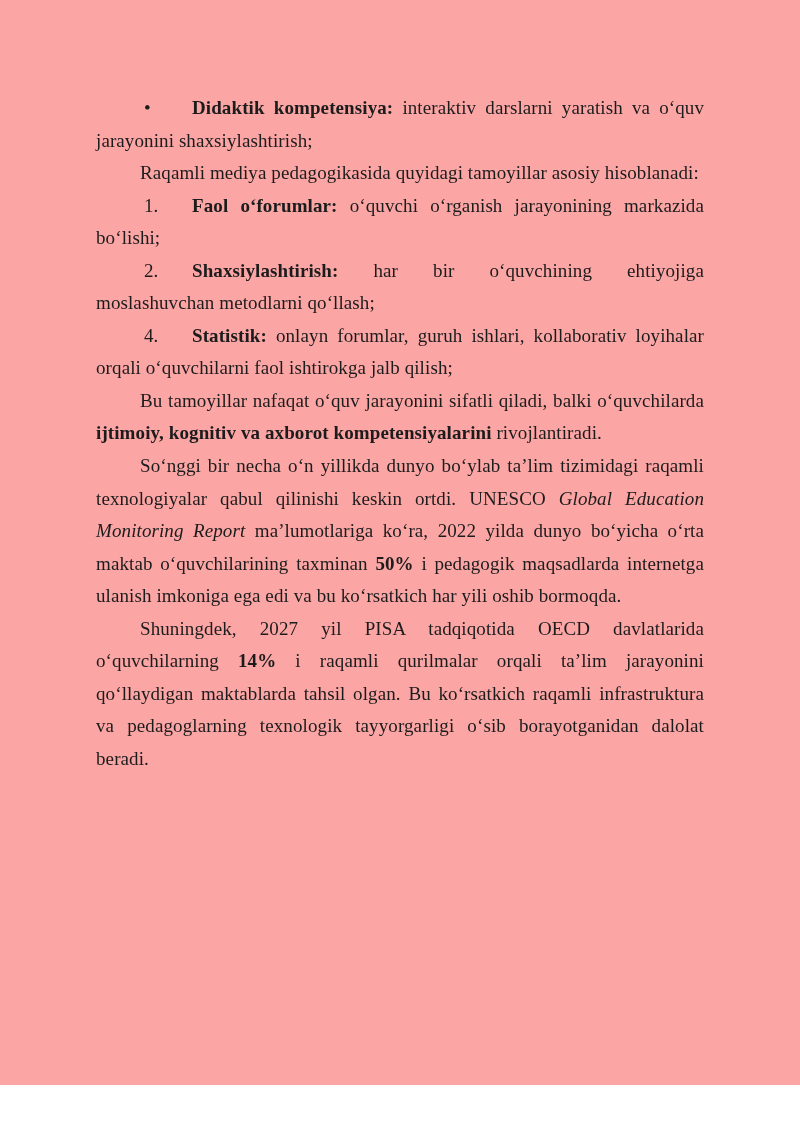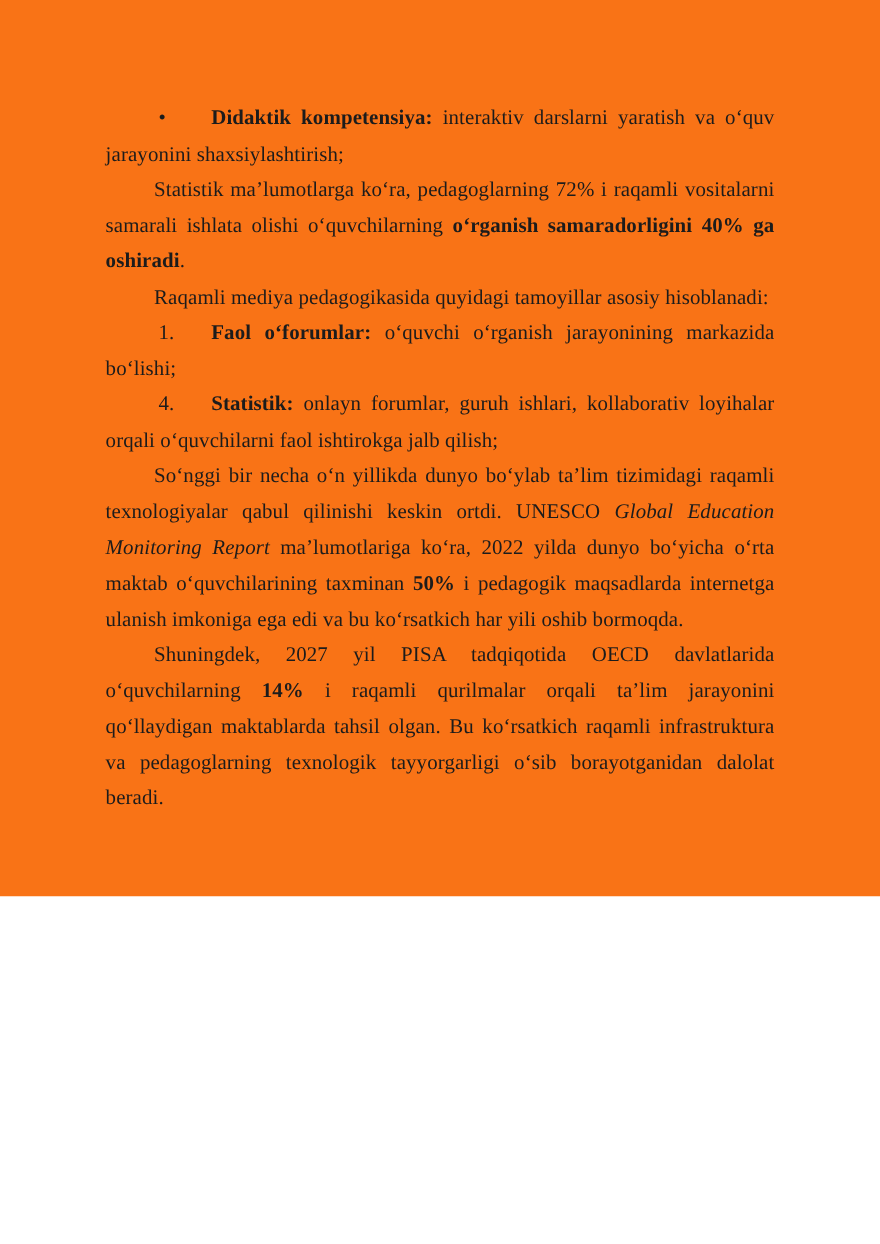--- a/index.html
+++ b/index.html
@@ -3,22 +3,22 @@
 <meta charset="utf-8">
 <style>
   html, body {
     margin: 0;
     padding: 0;
     background: #ffffff;
   }
   .page {
     position: relative;
     width: 800px;
-    height: 815px;
-    background: #f97316;
+    height: 1085px;
+    background: #fca5a5;
     overflow: hidden;
     font-family: "Liberation Serif", "DejaVu Serif", serif;
   }
   .doc-body {
     position: absolute;
     left: 96px;
     top: 92px;
     width: 608px;
     color: #1c1c1c;
     font-size: 19px;
@@ -45,20 +45,21 @@
   }
   .b { font-weight: bold; }
   .i { font-style: italic; }
 </style>
 </head>
 <body>
 
 <div class="page">
   <div class="doc-body" id="doc-body">
       <p class="para bullet"><span class="marker">•</span><span class="b">Didaktik kompetensiya:</span><span> interaktiv darslarni yaratish va o‘quv jarayonini shaxsiylashtirish;</span></p>
-      <p class="para plain"><span>Statistik ma’lumotlarga ko‘ra, pedagoglarning 72% i raqamli vositalarni samarali ishlata olishi o‘quvchilarning </span><span class="b">o‘rganish samaradorligini 40% ga oshiradi</span><span>.</span></p>
       <p class="para plain"><span>Raqamli mediya pedagogikasida quyidagi tamoyillar asosiy hisoblanadi:</span></p>
       <p class="para numbered"><span class="marker">1.</span><span class="b">Faol o‘forumlar:</span><span> o‘quvchi o‘rganish jarayonining markazida bo‘lishi;</span></p>
+      <p class="para numbered"><span class="marker">2.</span><span class="b">Shaxsiylashtirish:</span><span> har bir o‘quvchining ehtiyojiga moslashuvchan metodlarni qo‘llash;</span></p>
       <p class="para numbered"><span class="marker">4.</span><span class="b">Statistik:</span><span> onlayn forumlar, guruh ishlari, kollaborativ loyihalar orqali o‘quvchilarni faol ishtirokga jalb qilish;</span></p>
+      <p class="para plain"><span>Bu tamoyillar nafaqat o‘quv jarayonini sifatli qiladi, balki o‘quvchilarda </span><span class="b">ijtimoiy, kognitiv va axborot kompetensiyalarini</span><span> rivojlantiradi.</span></p>
       <p class="para plain"><span>So‘nggi bir necha o‘n yillikda dunyo bo‘ylab ta’lim tizimidagi raqamli texnologiyalar qabul qilinishi keskin ortdi. UNESCO </span><span class="i">Global Education Monitoring Report</span><span> ma’lumotlariga ko‘ra, 2022 yilda dunyo bo‘yicha o‘rta maktab o‘quvchilarining taxminan </span><span class="b">50%</span><span> i pedagogik maqsadlarda internetga ulanish imkoniga ega edi va bu ko‘rsatkich har yili oshib bormoqda.</span></p>
       <p class="para plain"><span>Shuningdek, 2027 yil PISA tadqiqotida OECD davlatlarida o‘quvchilarning </span><span class="b">14%</span><span> i raqamli qurilmalar orqali ta’lim jarayonini qo‘llaydigan maktablarda tahsil olgan. Bu ko‘rsatkich raqamli infrastruktura va pedagoglarning texnologik tayyorgarligi o‘sib borayotganidan dalolat beradi.</span></p>
     </div>
 </div>
 
 </body></html>

